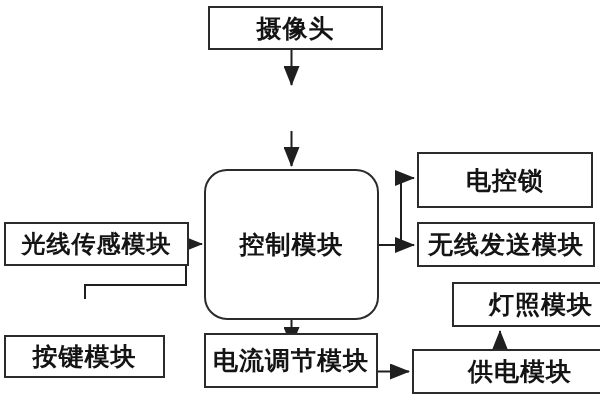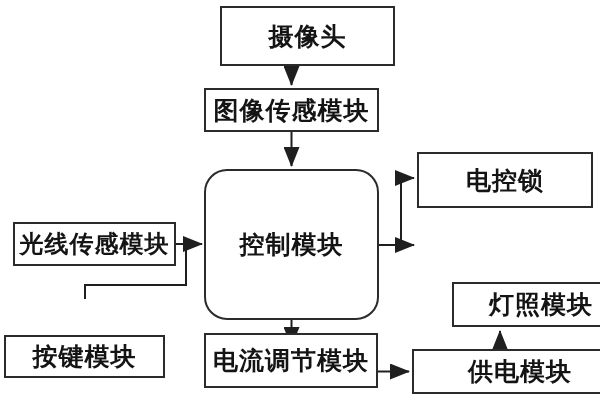--- a/index.html
+++ b/index.html
@@ -55,44 +55,44 @@
       <path d="M85,299 V285 H186 V245" stroke="#1f1f1f"></path>
       <path d="M166,244 H202" marker-end="url(#arr)" stroke="#1f1f1f"></path>
       <path d="M378,245 H414" marker-end="url(#arr)" stroke="#1f1f1f"></path>
       <path d="M401,245 V178 H414" marker-end="url(#arr)" stroke="#1f1f1f"></path>
       <path d="M291.5,320 V346" marker-end="url(#arr)" stroke="#1f1f1f"></path>
       <path d="M378,371.5 H409" marker-end="url(#arr)" stroke="#1f1f1f"></path>
       <path d="M500,349 V331" marker-end="url(#arr)" stroke="#1f1f1f"></path>
     </g>
   </svg>
 
-  <div class="node" style="left:220px; top:6px;  width:175px; height:60px;align-items:center;">
+  <div class="node" style="left:208px; top:6px;  width:175px; height:44px;align-items:center;">
     <span>摄像头</span>
   </div>
 
-  <div class="node" style="left:204px; top:88px; width:175px; height:44px;">
-    <span>图像传感模块</span>
-  </div>
 
   <div class="node" style="left:204px; top:169px; width:175px; height:151px;border-radius:23px;">
     <span>控制模块</span>
   </div>
 
-  <div class="node" style="left:4px; top:222px; width:163px; height:44px; font-size:24px;margin-left:9px;">
+  <div class="node" style="left:4px; top:222px; width:185px; height:44px; font-size:24px;">
     <span>光线传感模块</span>
   </div>
 
   <div class="node" style="left:4px; top:299px; width:161px; height:43px;margin-top:36px;">
     <span>按键模块</span>
   </div>
 
   <div class="node" style="left:417px; top:152px; width:176px; height:56px;">
     <span>电控锁</span>
   </div>
 
+  <div class="node" style="left:417px; top:222px; width:178px; height:45px;">
+    <span>无线发送模块</span>
+  </div>
 
   <div class="node" style="left:412px; top:282px; width:178px; height:45px;margin-left:40px;">
     <span>灯照模块</span>
   </div>
 
   <div class="node" style="left:412px; top:349px; width:216px; height:45px;">
     <span>供电模块</span>
   </div>
 
   <div class="node" style="left:204px; top:333px; width:174px; height:55px;">

